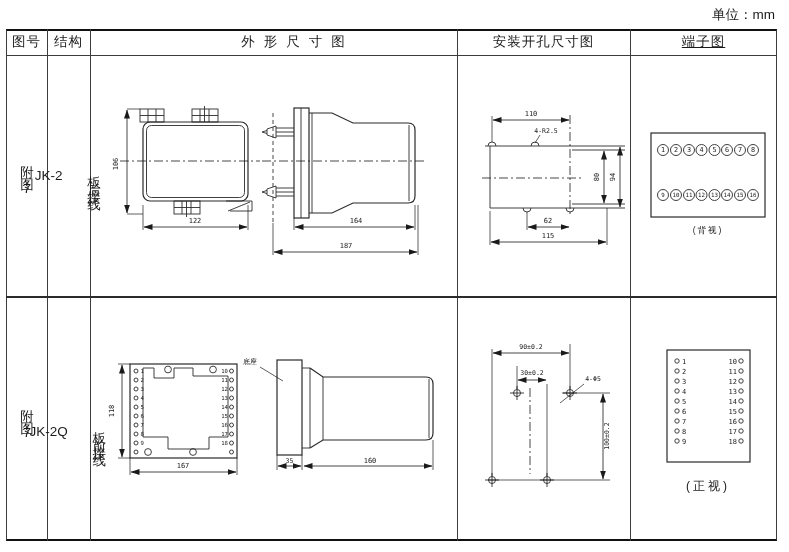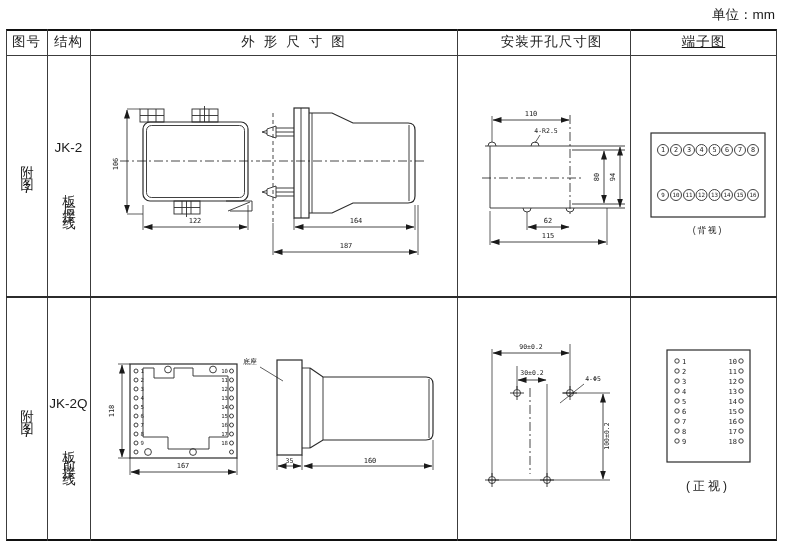--- a/index.html
+++ b/index.html
@@ -9,21 +9,21 @@
   .hline{position:absolute;height:1px;background:#3c3c3c;}
   .outer{position:absolute;left:6px;top:29px;width:771px;height:512px;box-sizing:border-box;
          border:1px solid #3c3c3c;border-top:2px solid #111;border-bottom:2px solid #111;}
   .cell{position:absolute;display:flex;align-items:center;justify-content:center;text-align:center;}
   .hdr{font-size:13.5px;letter-spacing:1px;}
   .hdr-wide{letter-spacing:9px;padding-left:24px;}
   .unit{position:absolute;left:664px;top:6px;font-size:13.5px;margin-left:48px;}
   .cjk-v{writing-mode:vertical-lr;text-orientation:upright;font-size:13.5px;}
   .fig-v{letter-spacing:13px;padding-top:13px;}
   .wir-v{letter-spacing:7px;padding-top:7px;}
-  .structure{display:flex;flex-direction:column;align-items:center;gap:22px;}
+  .structure{display:flex;flex-direction:row;align-items:center;gap:22px;}
   .model{font-size:13.5px;white-space:nowrap;}
   svg{position:absolute;overflow:visible;}
   svg text{font-family:"DejaVu Sans Mono",monospace;fill:#1a1a1a;}
   svg text.cjk{font-family:"Liberation Sans",sans-serif;}
   .ol{stroke:#2b2b2b;stroke-width:1.2;fill:none;}
   .ol2{stroke:#2b2b2b;stroke-width:.9;fill:none;}
   .dim{stroke:#1a1a1a;stroke-width:.8;fill:none;}
   .ext{stroke:#1a1a1a;stroke-width:.7;fill:none;}
   .cl{stroke:#1a1a1a;stroke-width:.8;fill:none;stroke-dasharray:9 3 2 3;}
   .dash{stroke:#1a1a1a;stroke-width:.8;fill:none;stroke-dasharray:4 3;}
@@ -47,21 +47,21 @@
   <div class="vline" style="left:47px;top:29px;height:512px;"></div>
   <div class="vline" style="left:90px;top:29px;height:512px;"></div>
   <div class="vline" style="left:457px;top:29px;height:512px;"></div>
   <div class="vline" style="left:630px;top:29px;height:512px;"></div>
   <div class="hline" style="left:6px;top:55px;width:771px;"></div>
   <div class="hline" style="left:6px;top:296px;width:771px;height:2px;background:#2b2b2b;"></div>
 
   <div class="cell hdr" style="left:6px;top:29px;width:41px;height:26px;">图号</div>
   <div class="cell hdr" style="left:47px;top:29px;width:43px;height:26px;">结构</div>
   <div class="cell hdr hdr-wide" style="left:90px;top:29px;width:367px;height:26px;">外形尺寸图</div>
-  <div class="cell hdr" style="left:457px;top:29px;width:173px;height:26px;padding-left:8px;">安装开孔尺寸图</div>
+  <div class="cell hdr" style="left:457px;top:29px;width:173px;height:26px;">安装开孔尺寸图</div>
   <div class="cell hdr" style="left:630px;top:29px;width:147px;height:26px;text-decoration:underline;">端子图</div>
 
   <div class="cell" style="left:6px;top:55px;width:41px;height:241px;">
     <div class="cjk-v fig-v">附图7</div>
   </div>
   <div class="cell" style="left:47px;top:55px;width:43px;height:241px;">
     <div class="structure">
       <div class="model">JK-2</div>
       <div class="cjk-v wir-v">板后接线</div>
     </div>

